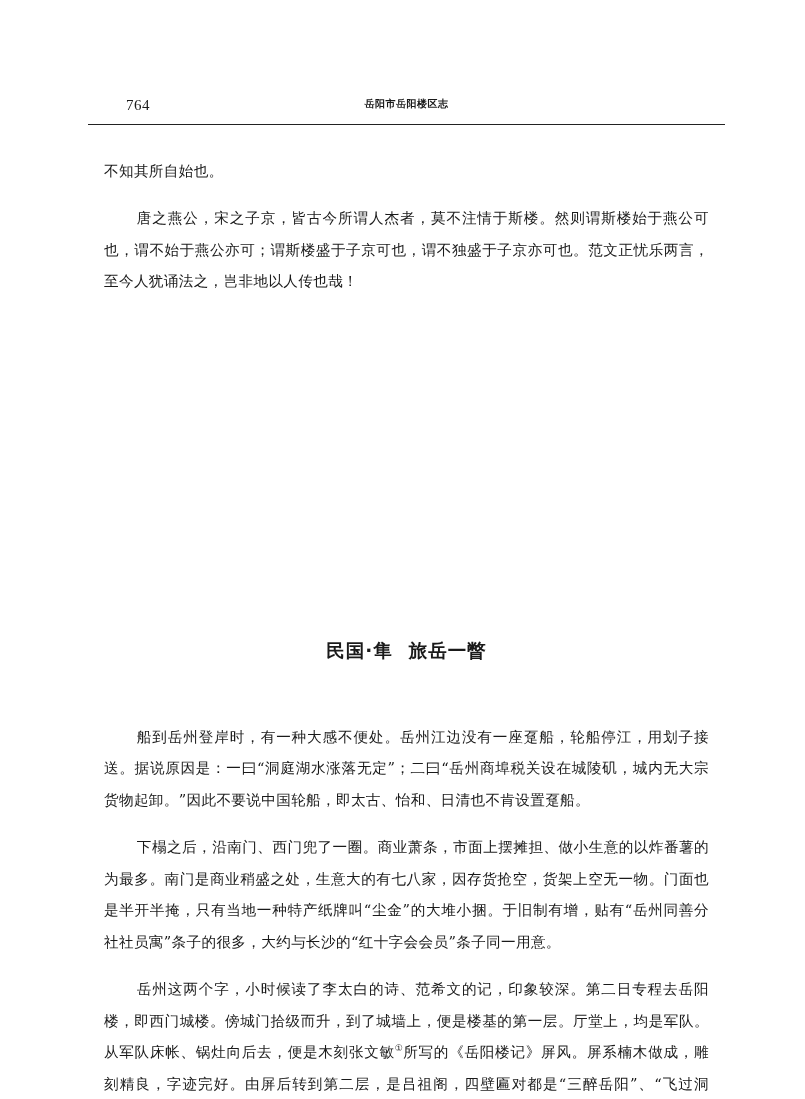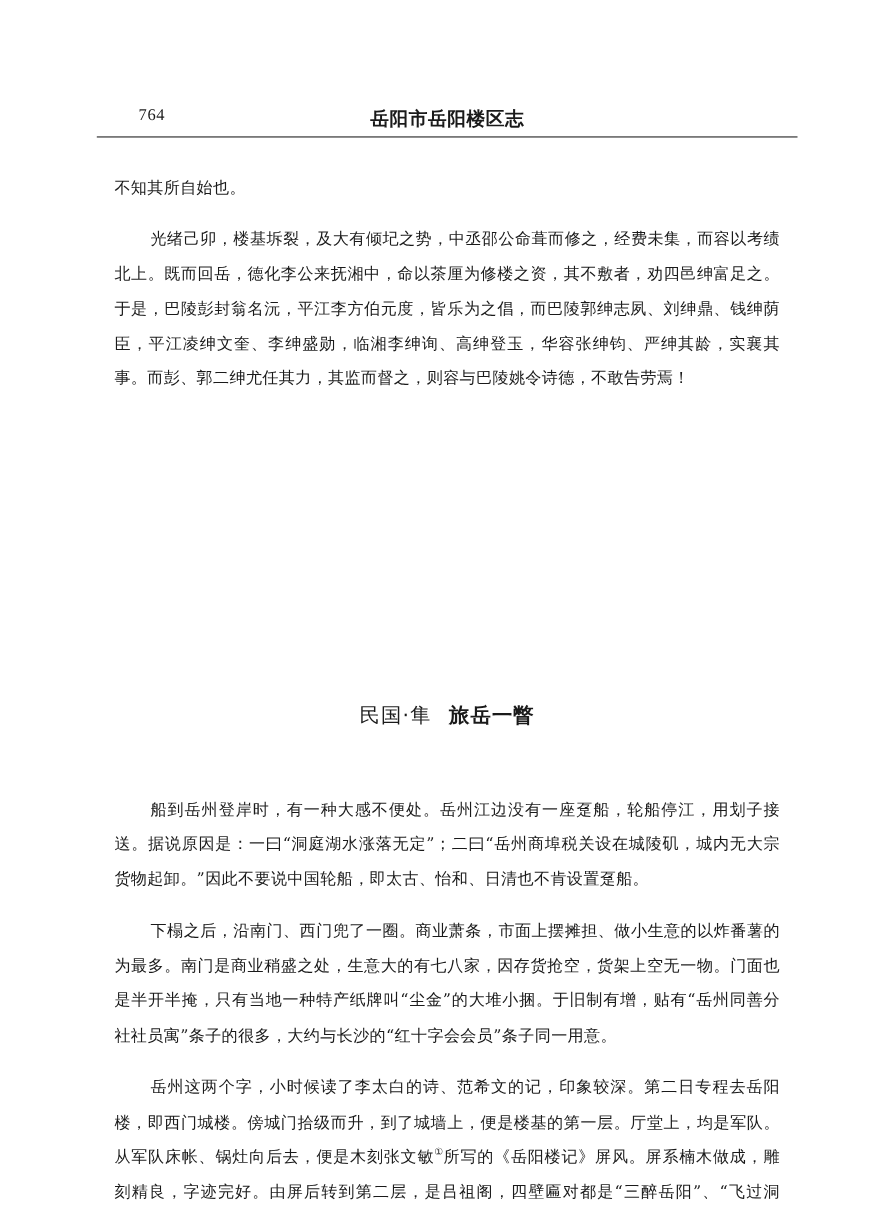--- a/index.html
+++ b/index.html
@@ -38,21 +38,21 @@
     margin-left: 32px;
   }
   .running-title {
     position: absolute;
     left: 0;
     right: 0;
     top: 0;
     text-align: center;
     font-family: "DejaVu Sans", sans-serif;
     font-weight: bold;
-    font-size: 17px;
+    font-size: 10px;
     letter-spacing: 0.5px;
   }
   .header-rule {
     position: absolute;
     top: 124px;
     left: 0;
     width: 637px;
     height: 0;
     border-top: 1.6px solid #222;
   }
@@ -78,21 +78,21 @@
     top: 637px;
     left: 0;
     width: 637px;
     text-align: center;
     font-size: 18.5px;
     line-height: 28px;
     letter-spacing: 1px;
   }
   .article-heading .dynasty {
     font-family: "DejaVu Sans", sans-serif;
-    font-weight: normal;
+    font-weight: bold;
   }
   .article-heading .gap { display: inline-block; width: 16px; }
   .article-heading .title {
     font-family: Liberation Serif, serif;
     font-weight: bold;
   }
   sup.footnote-mark {
     font-size: 9px;
     line-height: 0;
     vertical-align: 6px;
@@ -105,21 +105,21 @@
 <div class="page">
 
   <div class="running-header">
     <span class="page-number">764</span>
     <span class="running-title">岳阳市岳阳楼区志</span>
   </div>
   <div class="header-rule"></div>
 
   <div class="section section-1">
     <p>不知其所自始也。</p>
-    <p class="indent">光绪己卯，楼基坼裂，及大有倾圮之势，中丞邵公命葺而修之，经费未集，而容以考绩北上。既而回岳，德化李公来抚湘中，命以茶厘为修楼之资，其不敷者，劝四邑绅富足之。于是，巴陵彭封翁名沅，平江李方伯元度，皆乐为之倡，而巴陵郭绅志夙、刘绅鼎、钱绅荫臣，平江凌绅文奎、李绅盛勋，临湘李绅询、高绅登玉，华容张绅钧、严绅其龄，实襄其事。而彭、郭二绅尤任其力，其监而督之，则容与巴陵姚令诗德，不敢告劳焉！</p>
+    <p class="indent">唐之燕公，宋之子京，皆古今所谓人杰者，莫不注情于斯楼。然则谓斯楼始于燕公可也，谓不始于燕公亦可；谓斯楼盛于子京可也，谓不独盛于子京亦可也。范文正忧乐两言，至今人犹诵法之，岂非地以人传也哉！</p>
   </div>
 
   <h2 class="article-heading" style="margin:0;font-weight:normal;">
     <span class="dynasty">民国·隼</span><span class="gap"></span><span class="title">旅岳一瞥</span>
   </h2>
 
   <div class="section section-2">
     <p class="indent">船到岳州登岸时，有一种大感不便处。岳州江边没有一座趸船，轮船停江，用划子接送。据说原因是：一曰“洞庭湖水涨落无定”；二曰“岳州商埠税关设在城陵矶，城内无大宗货物起卸。”因此不要说中国轮船，即太古、怡和、日清也不肯设置趸船。</p>
     <p class="indent">下榻之后，沿南门、西门兜了一圈。商业萧条，市面上摆摊担、做小生意的以炸番薯的为最多。南门是商业稍盛之处，生意大的有七八家，因存货抢空，货架上空无一物。门面也是半开半掩，只有当地一种特产纸牌叫“尘金”的大堆小捆。于旧制有增，贴有“岳州同善分社社员寓”条子的很多，大约与长沙的“红十字会会员”条子同一用意。</p>
     <p class="indent"><span>岳州这两个字，小时候读了李太白的诗、范希文的记，印象较深。第二日专程去岳阳楼，即西门城楼。傍城门拾级而升，到了城墙上，便是楼基的第一层。厅堂上，均是军队。从军队床帐、锅灶向后去，便是木刻张文敏</span><sup class="footnote-mark">①</sup><span>所写的《岳阳楼记》屏风。屏系楠木做成，雕刻精良，字迹完好。由屏后转到第二层，是吕祖阁，四壁匾对都是“三醉岳阳”、“飞过洞庭”那些话。到第三层，又是一座吕祖阁。二层楼吕祖阁的前面，有一带栏杆，凭栏远望，这天然画图尽在眼底。待蹑楼来，楼下外嵌着许多石碑，以虬书的“虎”字、“鸾”字居多。壁上有两首律诗抄录下来：“骇浪知何极，看湖得此楼。水天无上下，日月有沉浮。雁逐三秋风，鸥随一叶舟。凭轩孰忧乐，今古付长流”。左李潭竹亭作：“楚调吴歌不荡愁，</span></p>

